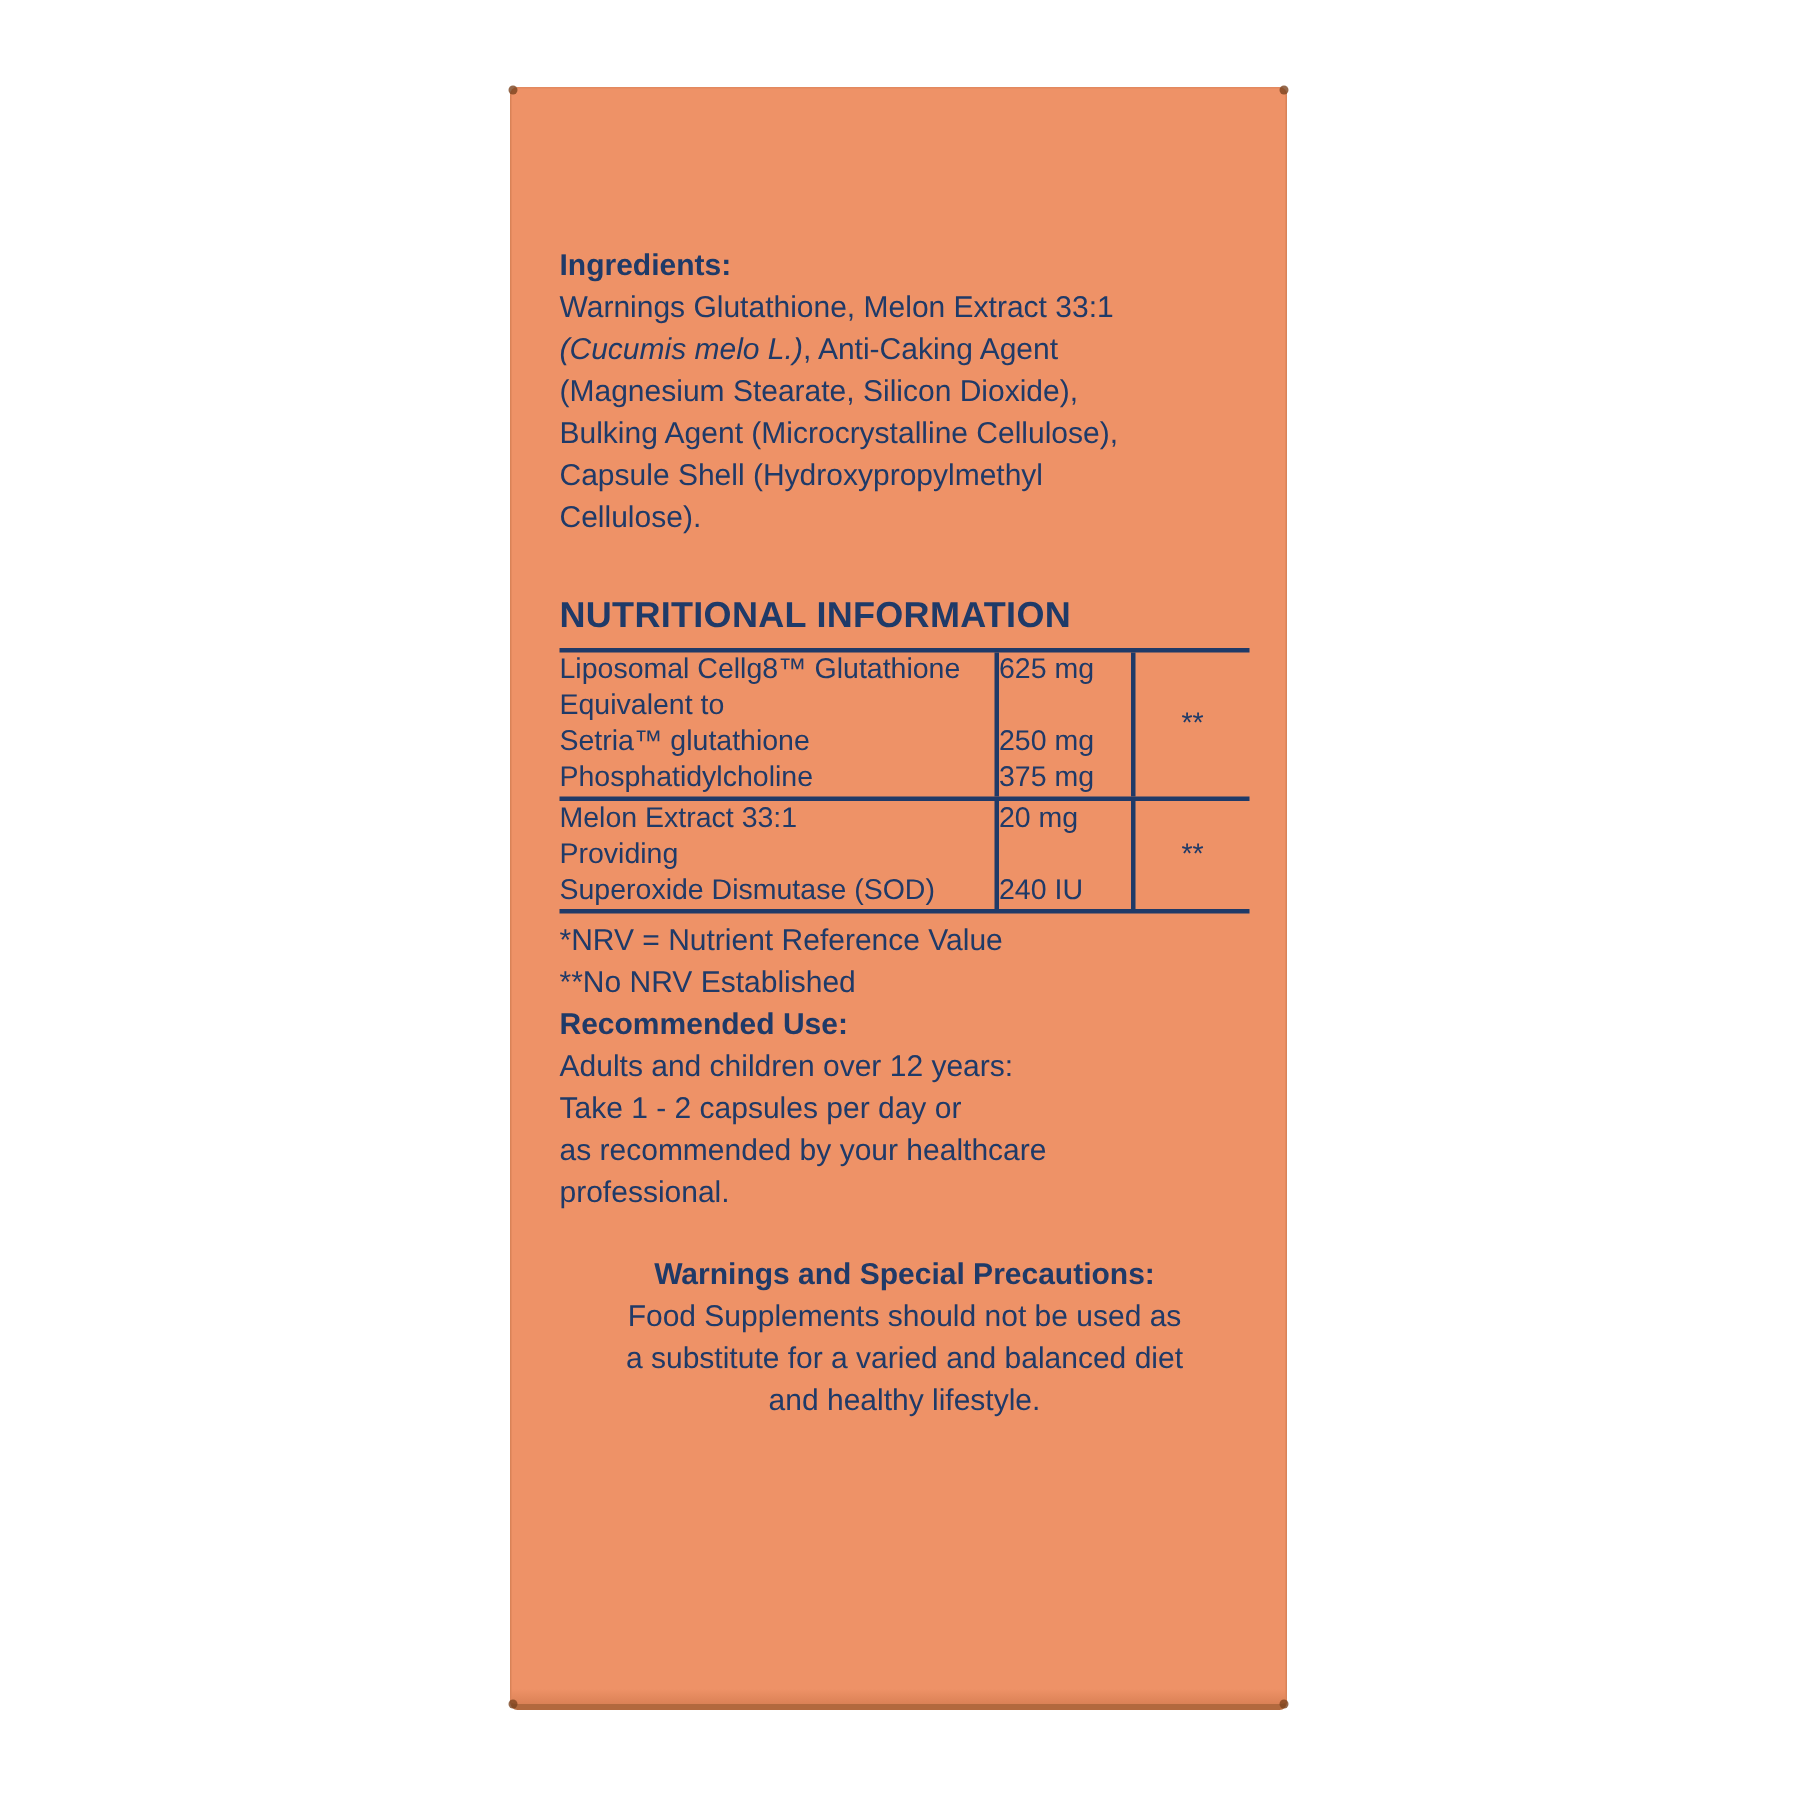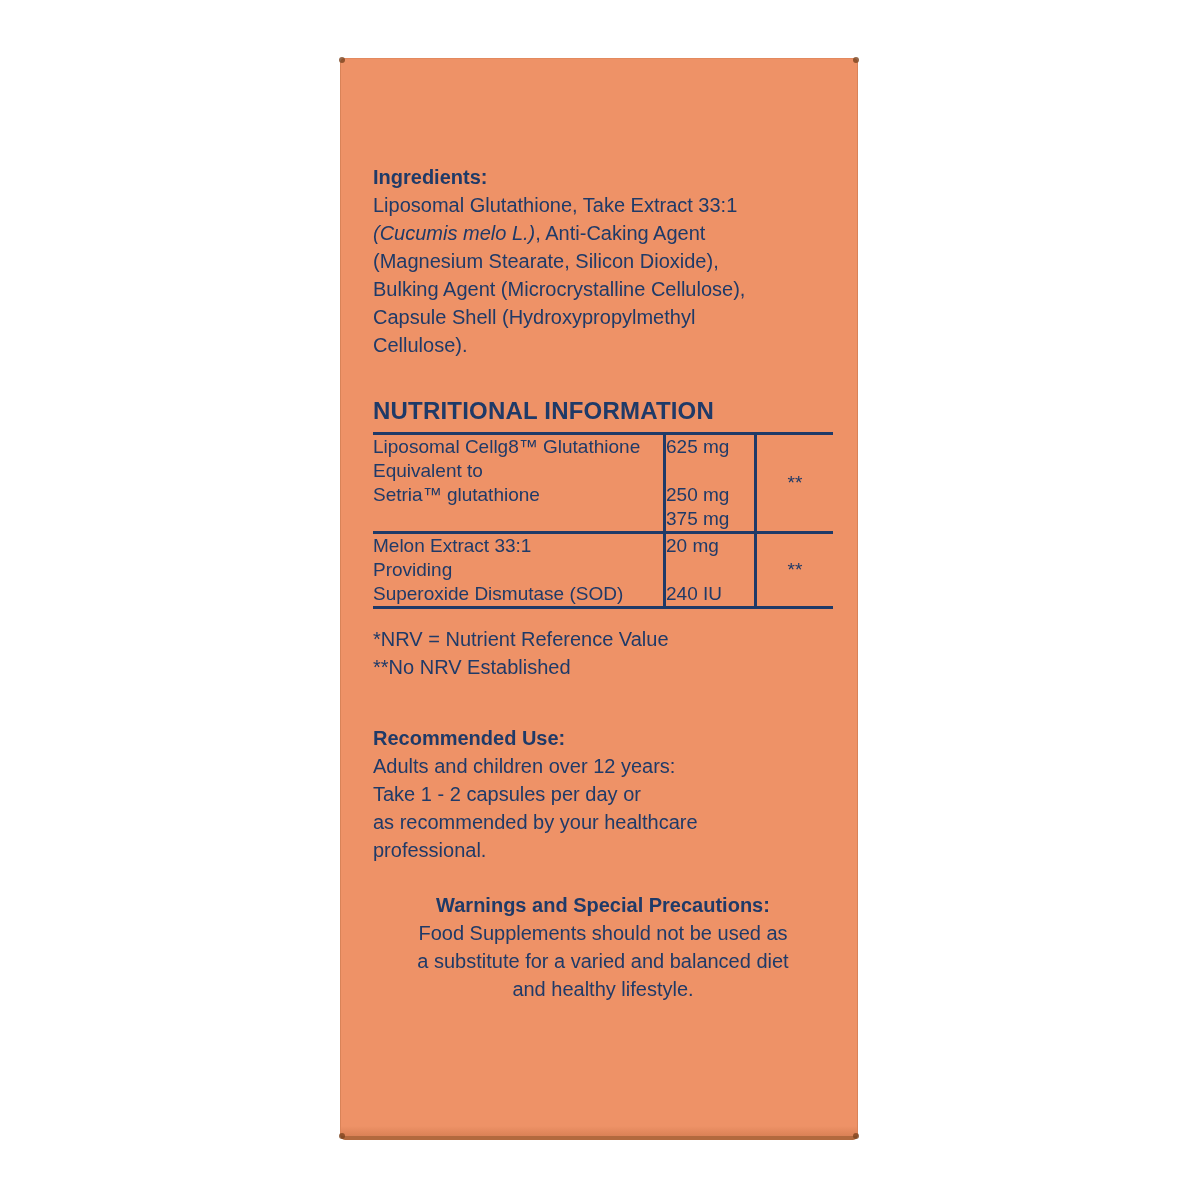--- a/index.html
+++ b/index.html
@@ -43,57 +43,58 @@
   .thead{border-bottom:3px solid var(--ink,#1F3A68);}
   .trow:not(:last-child){border-bottom:3px solid var(--ink,#1F3A68);}
   .tc{box-sizing:border-box;}
   .thead .tc{padding:7px 0;line-height:24px;white-space:nowrap;}
   .hc2,.hc3,.tcol2,.tcol3{border-left:3px solid var(--ink,#1F3A68);}
   .hc3{text-align:right;padding-right:2px !important;}
   .trow .tcol1,.trow .tcol2{padding:0 0;}
   .tline{height:24px;line-height:24px;white-space:nowrap;}
   .tcol2 .tline{text-align:left;}
   .tcol3{display:flex;align-items:center;justify-content:center;}
-  #footnotes{margin-top:16px;}
-  .sec-recuse{margin-top:43px;}
+  #footnotes{margin-top:4px;}
+  .sec-recuse{}
   .sec-warn{margin-top:27px;text-align:center;}
 </style>
 </head>
 <body>
 
 <div class="page">
   <div class="box">
     <span class="corner tl"></span>
     <span class="corner tr"></span>
     <span class="corner bl"></span>
     <span class="corner br"></span>
 
     <div class="content">
 
       <section class="sec-ing">
         <div class="bodyline h">Ingredients:</div>
         <div id="ingredients-lines">
-            <div class="bodyline"><span>Liposomal Glutathione, Take Extract 33:1</span></div>
+            <div class="bodyline"><span>Warnings Glutathione, Melon Extract 33:1</span></div>
             <div class="bodyline"><em>(Cucumis melo L.)</em><span>, Anti-Caking Agent</span></div>
             <div class="bodyline"><span>(Magnesium Stearate, Silicon Dioxide),</span></div>
             <div class="bodyline"><span>Bulking Agent (Microcrystalline Cellulose),</span></div>
             <div class="bodyline"><span>Capsule Shell (Hydroxypropylmethyl</span></div>
             <div class="bodyline"><span>Cellulose).</span></div>
           </div>
       </section>
 
       <div class="nut-h">NUTRITIONAL INFORMATION</div>
 
       <div class="table">
         <div id="table-rows">
             <div class="trow">
               <div class="tc tcol1">
                 <div class="tline">Liposomal Cellg8™ Glutathione</div>
                 <div class="tline">Equivalent to</div>
                 <div class="tline">Setria™ glutathione</div>
+                <div class="tline">Phosphatidylcholine</div>
               </div>
               <div class="tc tcol2">
                 <div class="tline amt">625 mg</div>
                 <div class="tline amt"></div>
                 <div class="tline amt">250 mg</div>
                 <div class="tline amt">375 mg</div>
               </div>
               <div class="tc tcol3">
                 <span>**</span>
               </div>

